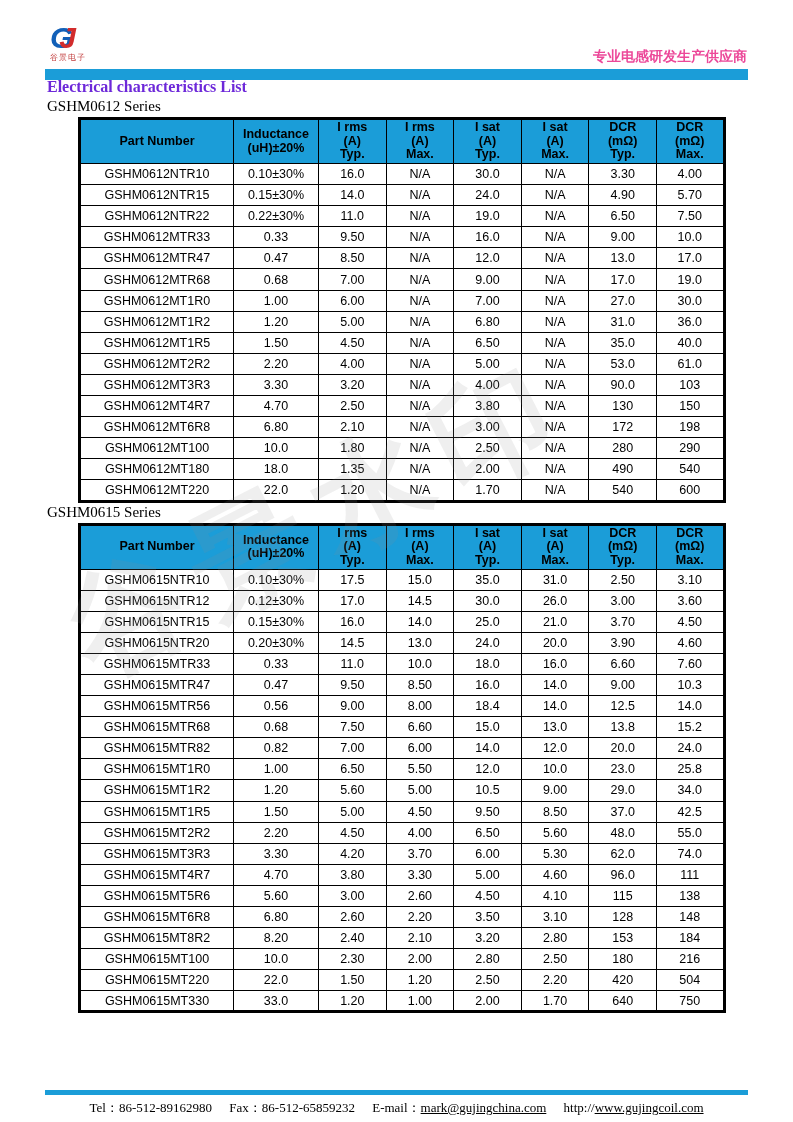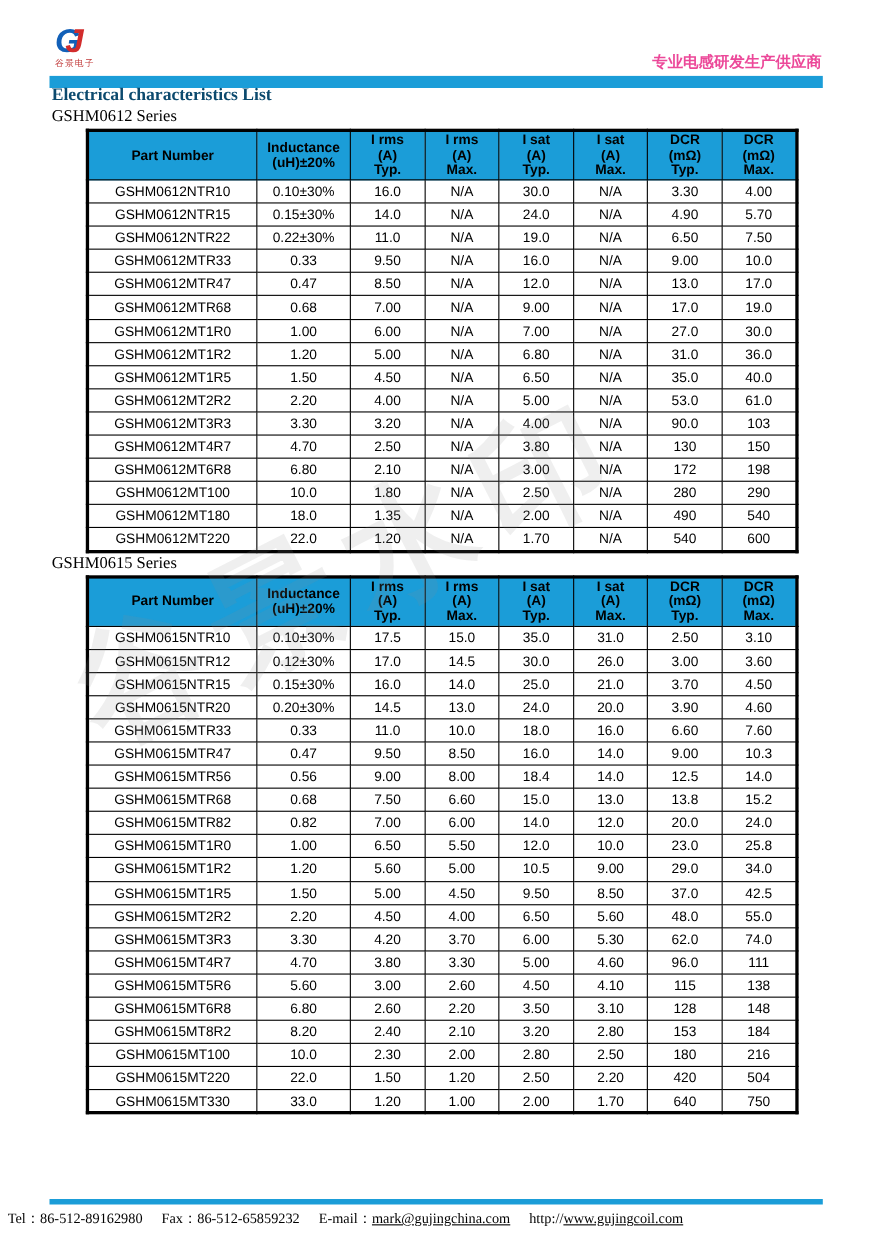--- a/index.html
+++ b/index.html
@@ -29,21 +29,21 @@
     color:rgba(140,140,140,0.14);
     transform:rotate(-27deg); transform-origin:left top;
     letter-spacing:18px; white-space:nowrap;
     pointer-events:none; z-index:5;
   }
 
   
   .content { position:absolute; left:47px; top:66px; width:702px; z-index:2; }
   .doc-title {
     font-family:"Liberation Serif", serif;
-    font-size:16px; font-weight:bold; color:#0c4a6e; margin-bottom:2px;
+    font-size:16px; font-weight:bold; color:#6d28d9; margin-bottom:2px;
   }
   .series-title {
     font-family:"Liberation Serif", serif;
     font-size:15px; font-weight:normal; color:#000; margin:1px 0 2px 0;
   }
   table.spec {
     border-collapse:collapse; table-layout:fixed;
     margin-left:31px; width:645px;
     border:3px solid #000;
     background:#fff;
@@ -55,21 +55,21 @@
   table.spec th {
     background:#1b9dd8; color:#000;
     font-size:12.5px; font-weight:bold; line-height:13.5px;
     height:45px; white-space:pre-line;
   }
   table.spec td {
     font-size:12.5px; height:21.1px; line-height:14px; color:#000;
   }
   
   .footer {
-    position:absolute; left:0; top:1087px; width:793px; text-align:left;
+    position:absolute; left:0; top:1087px; width:793px; text-align:center;
     font-family:"Liberation Serif", serif; font-size:13px; color:#000; z-index:2;
   }
   .footer .seg { margin:0 7px; }
   .footer a, .footer .link { color:#000; text-decoration:underline; cursor:pointer; }
 </style>
 </head>
 <body>
 
 <div class="page">
 

